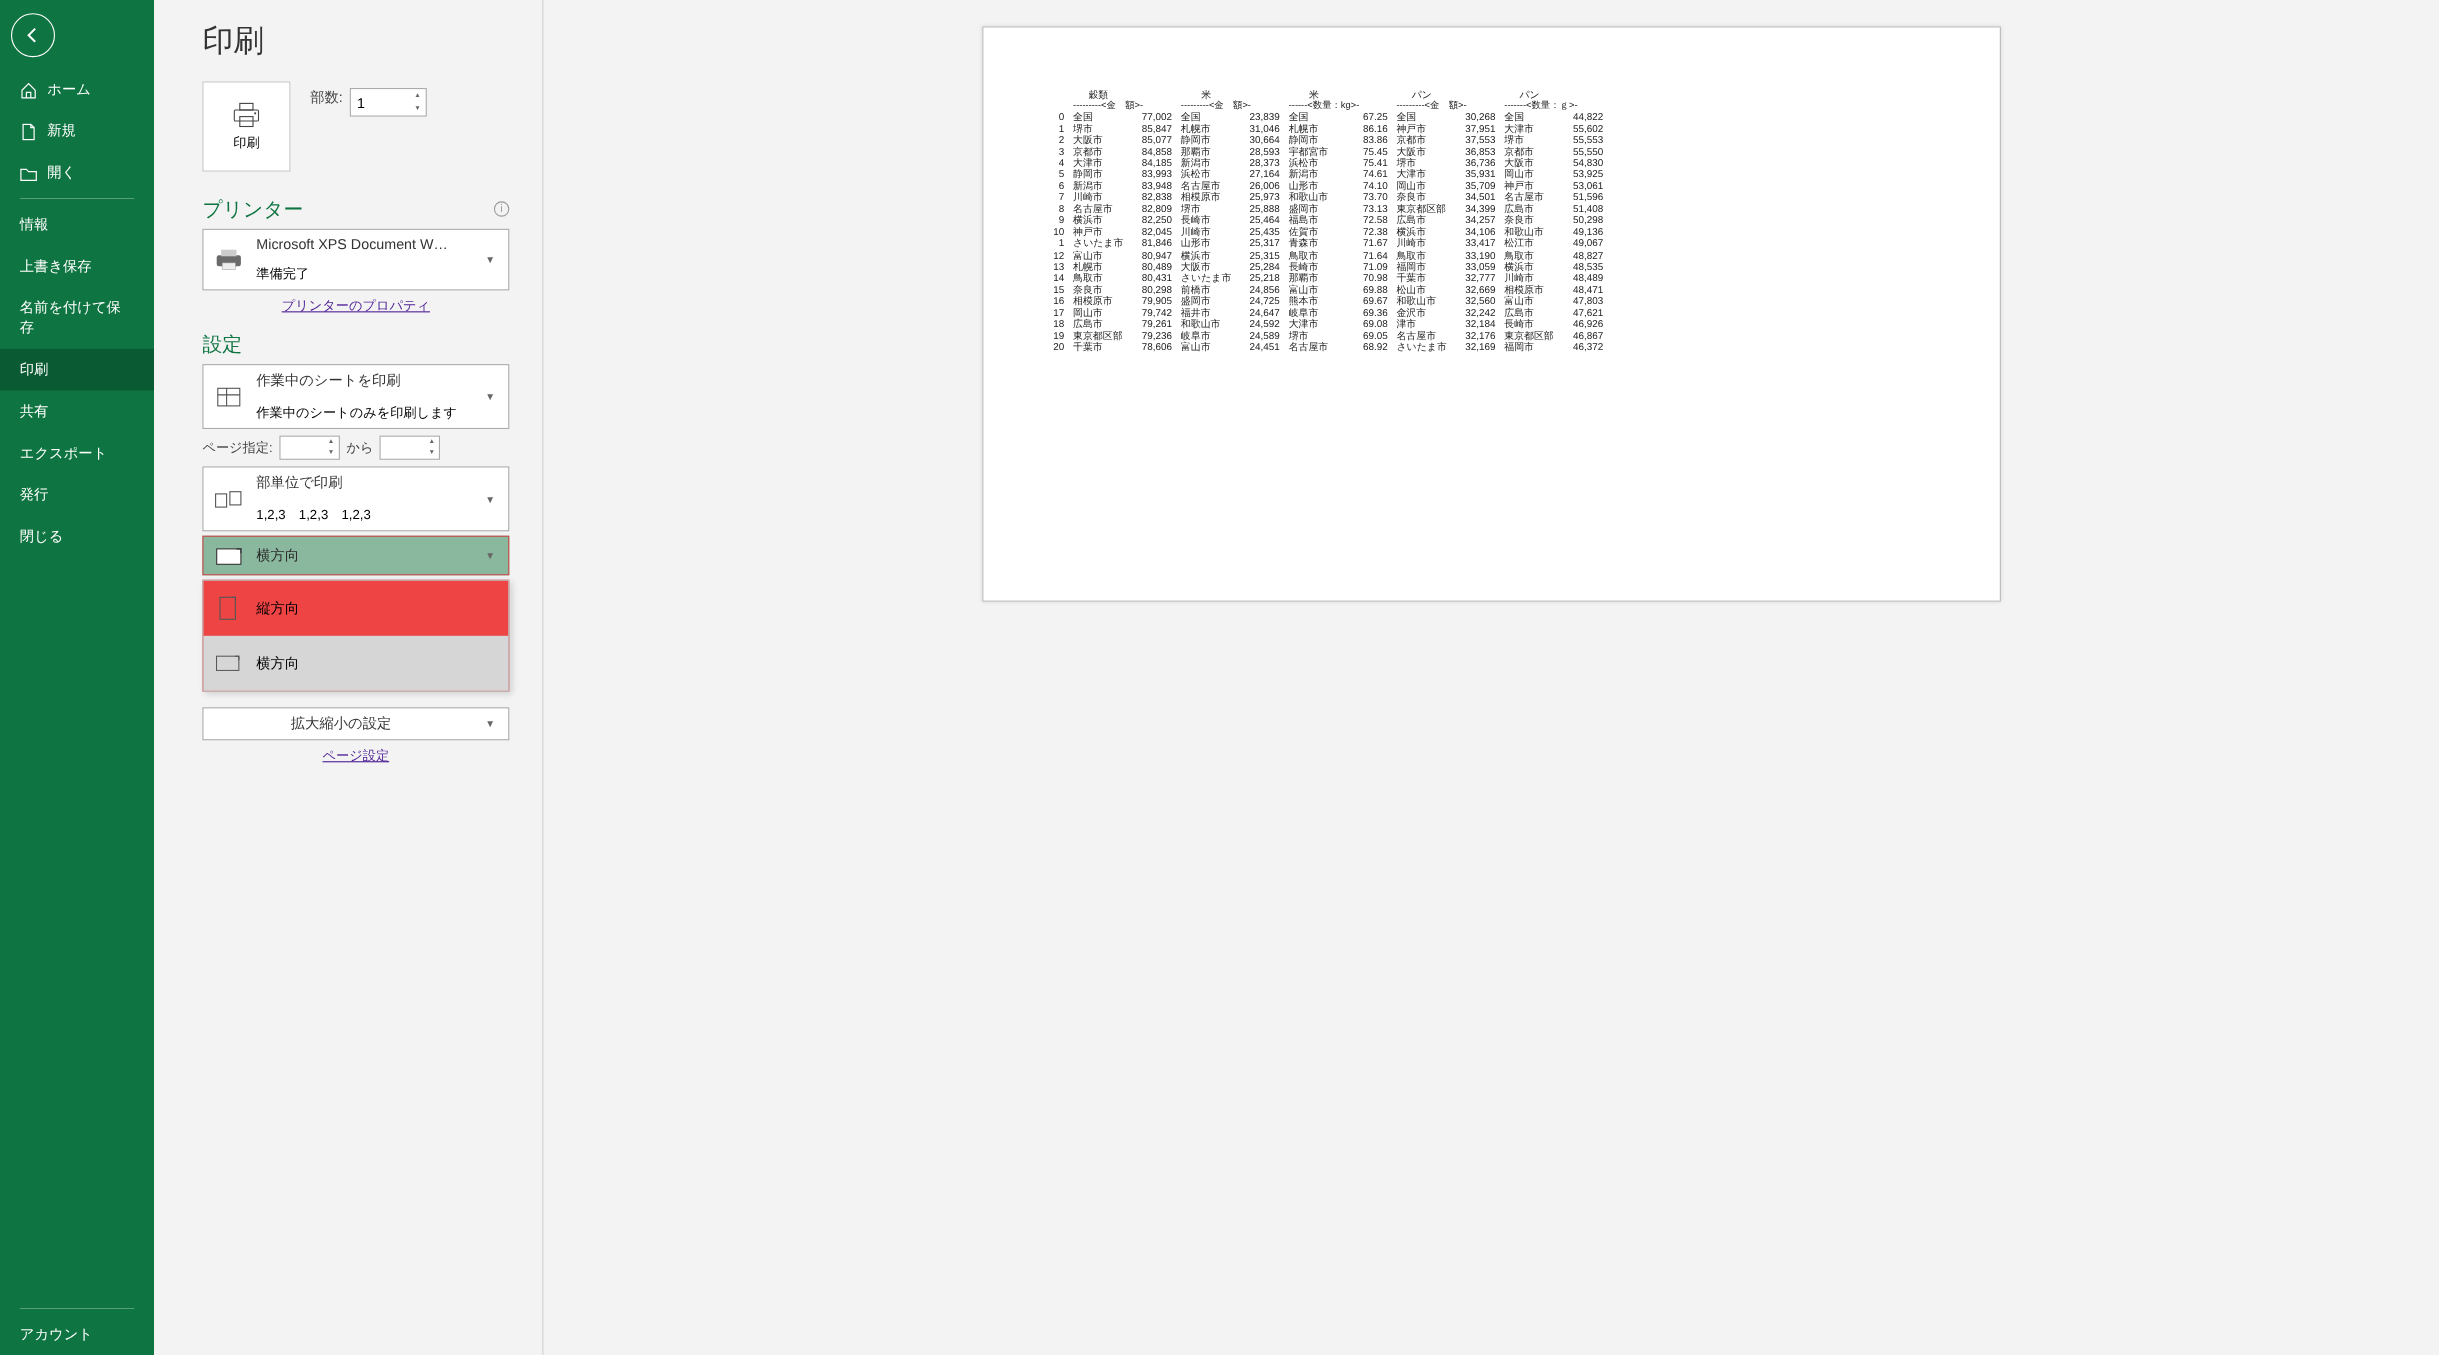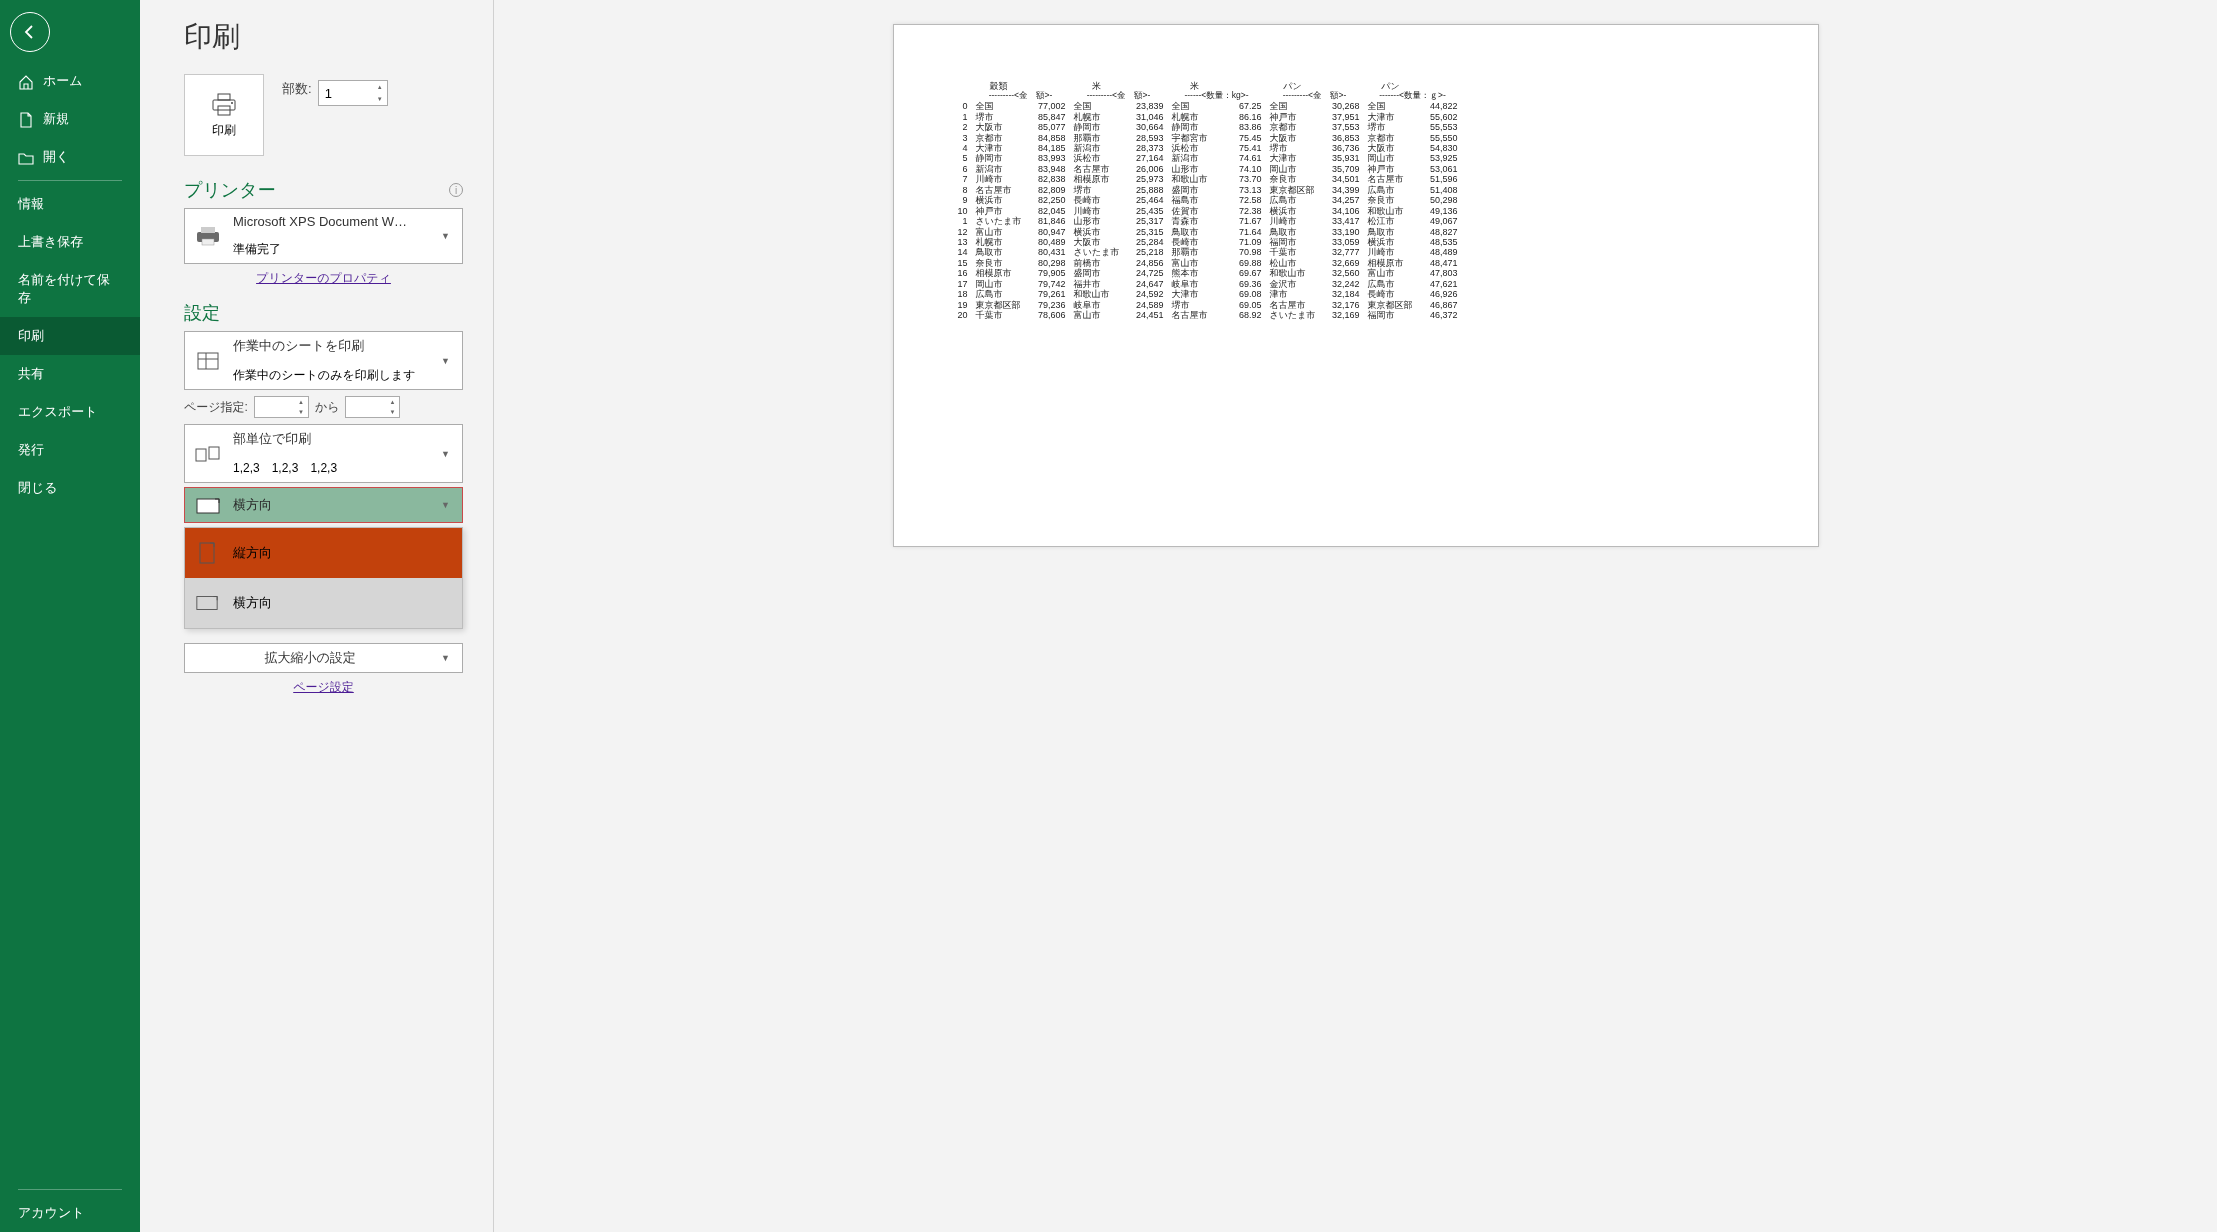--- a/index.html
+++ b/index.html
@@ -41,36 +41,36 @@
     .dropdown-arrow { font-size: 9px; color: #666; padding: 0 4px; }
     
     .link-right { display: block; text-align: center; font-size: 12px; color: #4c1d95; text-decoration: underline; margin: 6px 0 14px; cursor: pointer; }
     
     .page-range-row { display: flex; align-items: center; gap: 6px; font-size: 12px; color: #444; margin: 6px 0; }
     .page-range-row input { width: 55px; height: 22px; border: 1px solid #ababab; padding: 2px 4px; font-size: 12px; }
     
     .dropdown.highlighted { border: 1.5px solid #c94a4a; background: #8ab89e; }
     .dropdown.highlighted .dropdown-text-main { color: #2a2a2a; }
     
-    .orientation-popup { border: 1px solid #bcbcbc; background: #c2410c; margin-top: 0; box-shadow: 2px 2px 6px rgba(0,0,0,0.15); }
+    .orientation-popup { border: 1px solid #bcbcbc; background: #ef4444; margin-top: 0; box-shadow: 2px 2px 6px rgba(0,0,0,0.15); }
     .orientation-option { display: flex; align-items: center; padding: 11px 10px; gap: 14px; cursor: pointer; font-size: 13px; }
     .orientation-option.selected { background: #d6d6d6; }
     .orient-icon { width: 24px; height: 28px; display: flex; align-items: center; justify-content: center; }
     
     .preview-area { flex: 1; padding: 24px 44px; display: flex; align-items: flex-start; justify-content: center; }
     .preview-page { width: 926px; height: 523px; background: #fff; border: 1px solid #b9b9b9; box-shadow: 0 0 4px rgba(0,0,0,0.1); padding: 56px 60px 30px 60px; overflow: hidden; }
     
     .data-table { display: flex; gap: 2px; font-size: 9px; line-height: 1.16; color: #222; }
     .data-table table { border-collapse: collapse; }
     .data-table td { padding: 0 4px; white-space: nowrap; }
     .col-rank { text-align: right; width: 18px; }
     .col-city { text-align: left; width: 54px; }
     .col-val { text-align: right; width: 44px; }
     .col-header { text-align: center; }
-    .subhdr td { text-align: center; font-size: 8.5px; }
+    .subhdr td { text-align: left; font-size: 8.5px; }
   </style>
 </head>
 <body>
 
 <div class="sidebar">
   <div class="back-btn">
     <svg width="18" height="18" viewBox="0 0 18 18">
         <path d="M11 3 L5 9 L11 15" stroke="#fff" stroke-width="1.8" fill="none"></path>
       </svg>
   </div>

